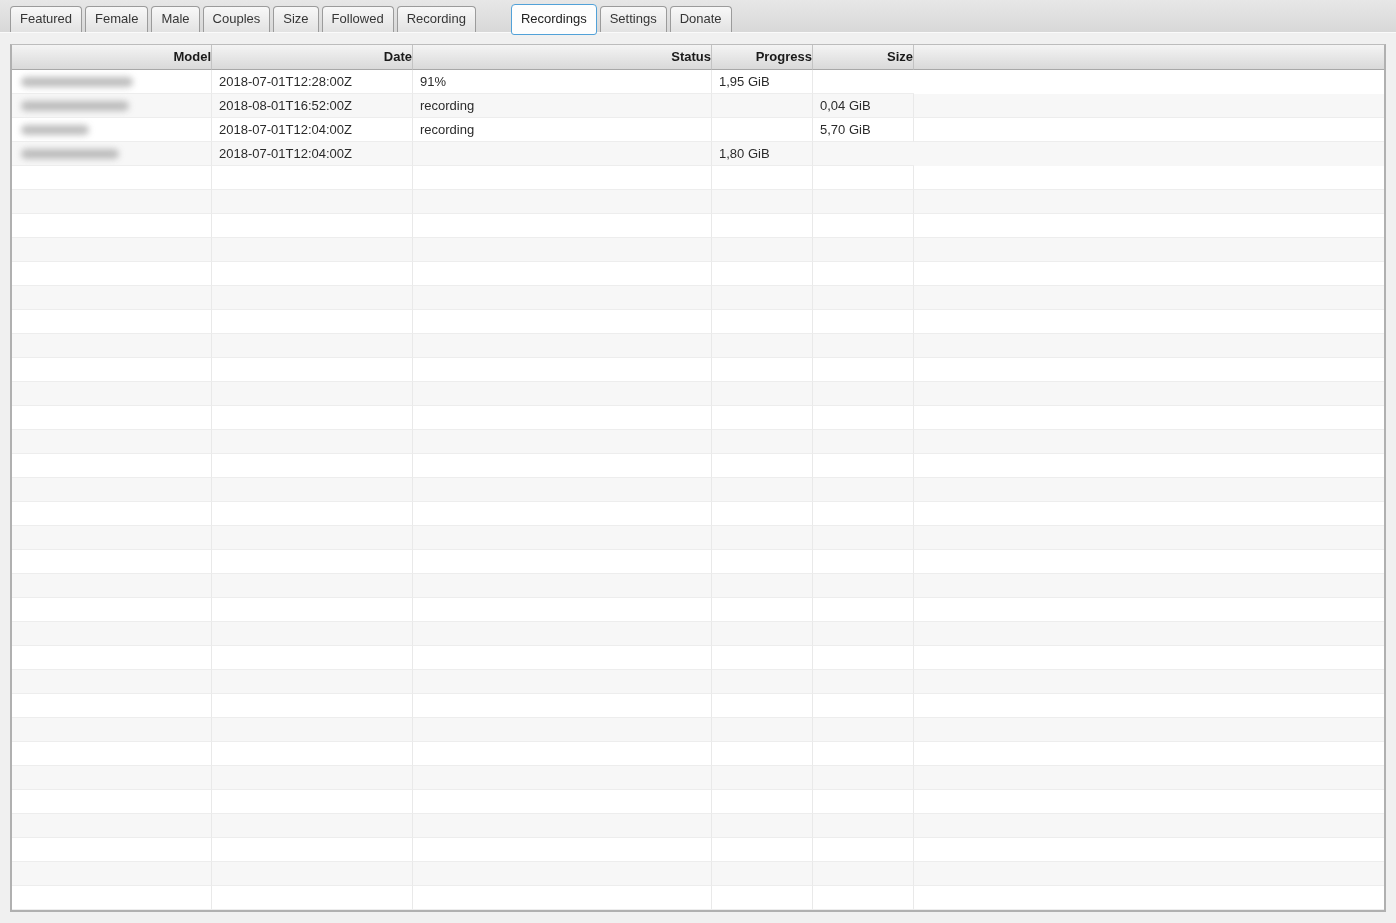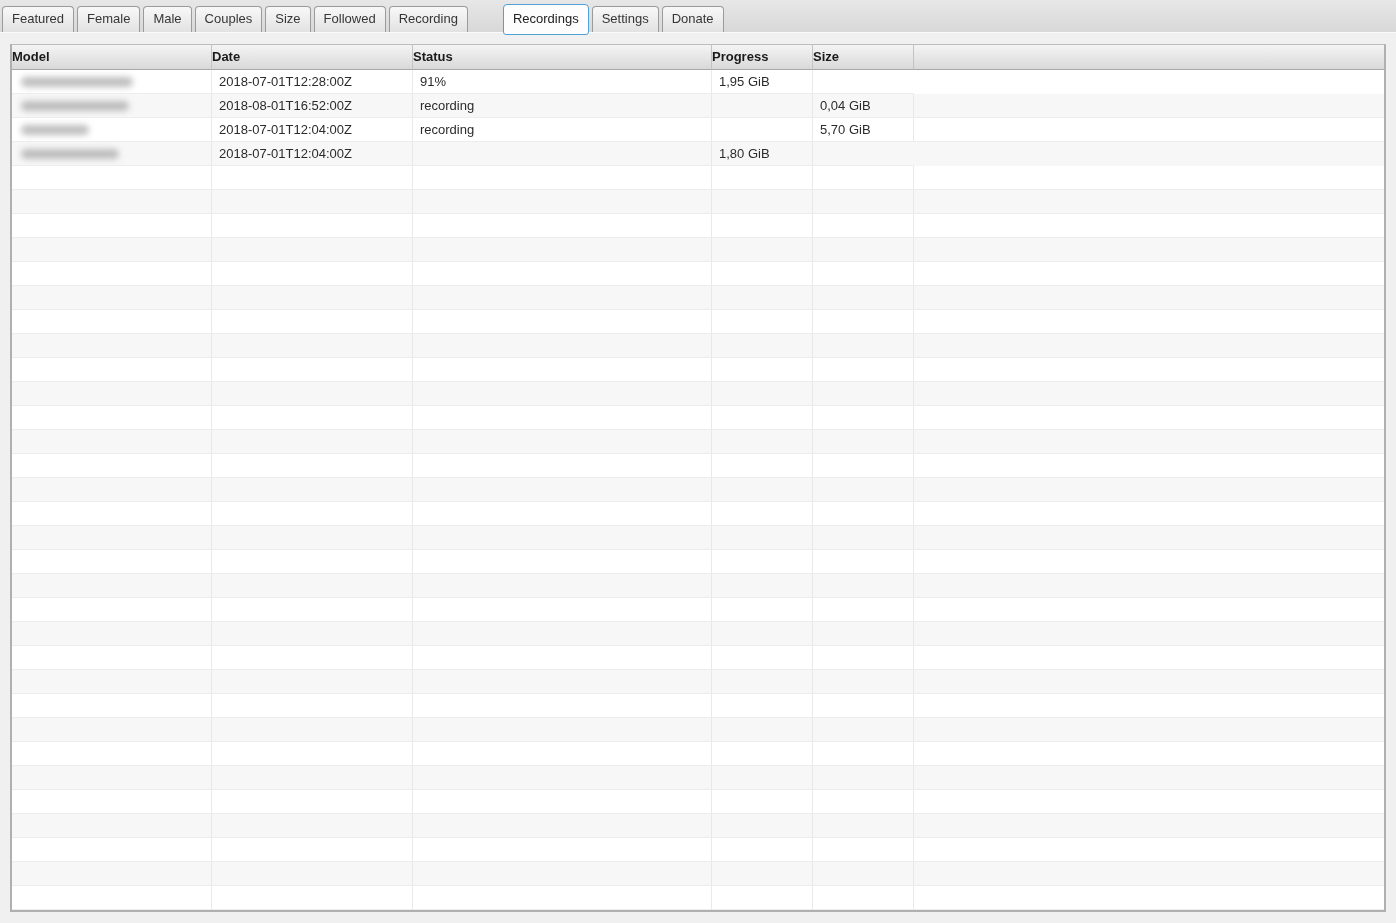--- a/index.html
+++ b/index.html
@@ -9,21 +9,21 @@
     background: #f0f0f0;
     overflow: hidden;
   }
   .app { position: relative; width: 1396px; height: 923px; }
 
   
   .tabband {
     position: absolute; left: 0; top: 0; right: 0; height: 33px;
     background: linear-gradient(#e7e7e7, #d8d8d8);
     border-bottom: 1px solid #fafafa;
-    padding-left: 2px;
+    padding-left: 10px;
     display: flex; align-items: flex-end;
     z-index: 1;
   }
   .tab {
     position: relative;
     height: 26px; line-height: 24px;
     padding: 0 9px;
     margin-right: 3px;
     font-size: 13px; color: #363636;
     background: linear-gradient(#f8f8f8, #e2e2e2);
@@ -57,21 +57,21 @@
   .grid-cols {
     display: grid;
     grid-template-columns: 200px 201px 299px 101px 101px 1fr;
   }
   .table-header { height: 25px; }
   .hcell {
     background: linear-gradient(#f4f4f4, #d9d9d9);
     border-right: 1px solid #c3c3c3;
     border-bottom: 1px solid #a8a8a8;
     font-size: 13px; font-weight: bold; color: #1a1a1a;
-    text-align: left; line-height: 24px;
+    text-align: right; line-height: 24px;
     overflow: hidden; white-space: nowrap;
   }
   .hcell:last-child { border-right: none; }
   .trow {
     height: 24px;
     background: #ffffff;
     text-align: center;
   }
   .trow.alt { background: #f7f7f7; }
   .tcell {

